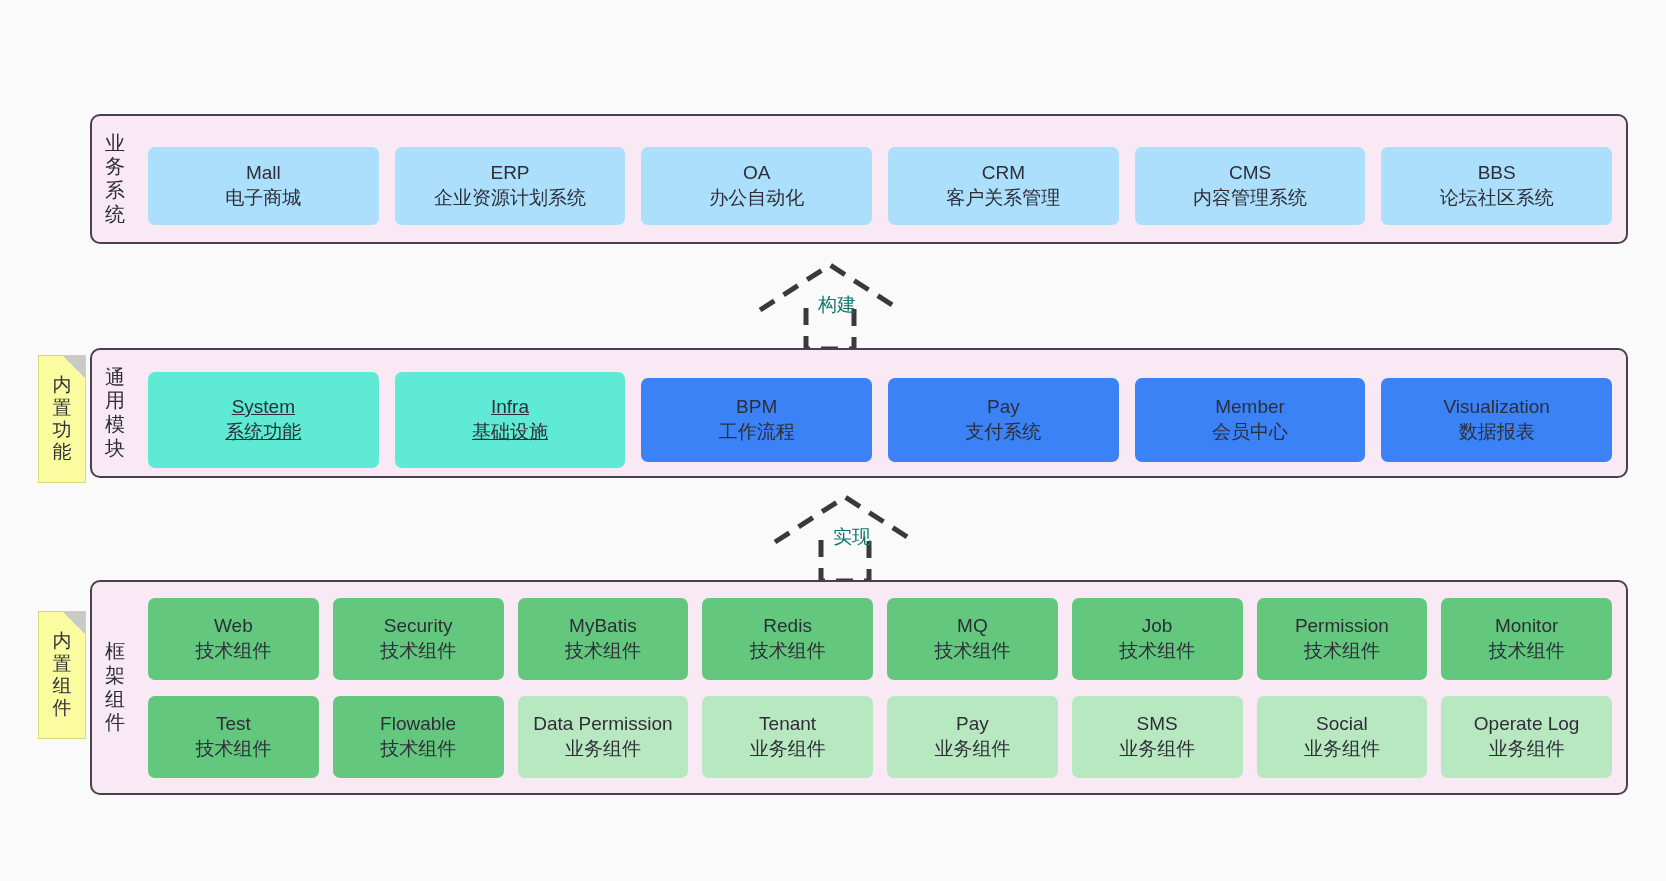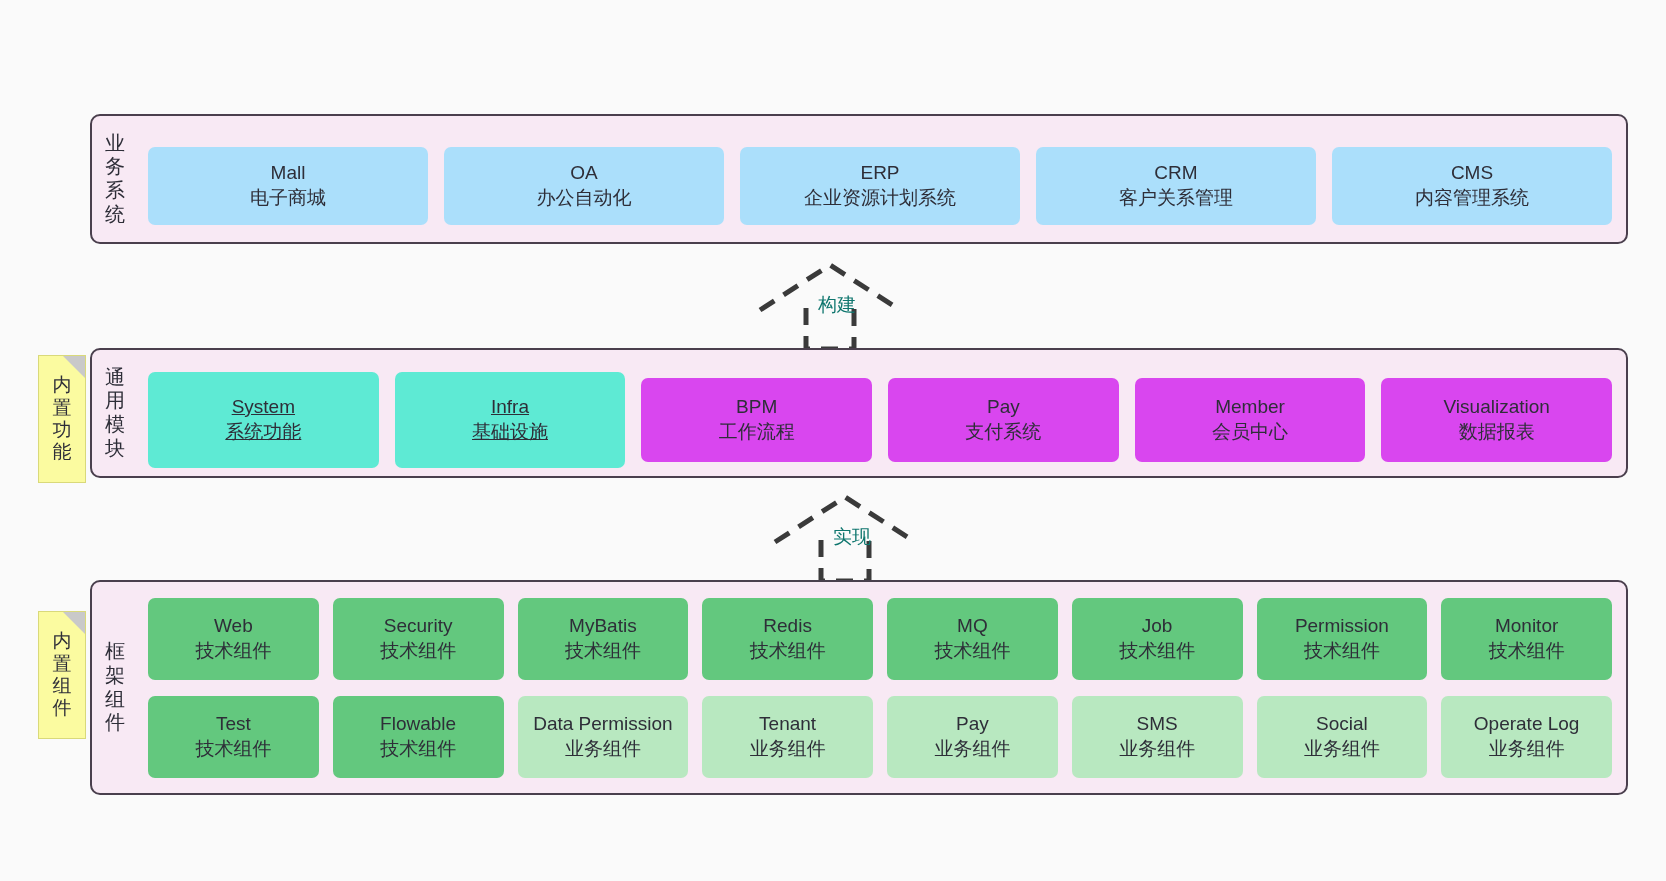--- a/index.html
+++ b/index.html
@@ -73,21 +73,21 @@
     font-size:19px;
     line-height:1.30;
     color:#2e2e38;
     padding:6px 4px;
     user-select:none;
   }
   .card .l1{display:block;}
   .card .l2{display:block;}
   .card.blue{background:#abdffb;height:78px;}
   .card.red{background:#5eead4;height:96px;text-decoration:underline;}
-  .card.pink{background:#d946ef;height:84px;}
+  .card.pink{background:#3b82f6;height:84px;}
   .card.green{background:#63c87e;height:82px;}
   .card.lgreen{background:#b8e8c0;height:82px;}
 
   
   .note{
     position:absolute;
     box-sizing:border-box;
     background:#fbfba0;
     border:1px solid #d9d97a;
     display:flex;
@@ -132,34 +132,38 @@
       <span>务</span>
       <span>系</span>
       <span>统</span>
     </div>
     <div class="panel-body">
       <div class="card blue">
         <span class="l1">Mall</span>
         <span class="l2">电子商城</span>
       </div>
       <div class="card blue">
+        <span class="l1">ERP</span>
+        <span class="l2">企业资源计划系统</span>
+      </div>
+      <div class="card blue">
         <span class="l1">OA</span>
         <span class="l2">办公自动化</span>
       </div>
       <div class="card blue">
-        <span class="l1">ERP</span>
-        <span class="l2">企业资源计划系统</span>
-      </div>
-      <div class="card blue">
         <span class="l1">CRM</span>
         <span class="l2">客户关系管理</span>
       </div>
       <div class="card blue">
         <span class="l1">CMS</span>
         <span class="l2">内容管理系统</span>
+      </div>
+      <div class="card blue">
+        <span class="l1">BBS</span>
+        <span class="l2">论坛社区系统</span>
       </div>
     </div>
   </div>
 
   <div class="arrow" style="left:757px;top:262px;width:146px;height:90px;">
     <svg width="146" height="90" viewBox="0 0 146 90" fill="none">
       <path d="M3 48 L73 3 L143 48" stroke="#3a3a3a" stroke-width="5" stroke-dasharray="17 11" stroke-linecap="butt" fill="none"></path>
       <path d="M49 46 L49 87 L97 87 L97 46" stroke="#3a3a3a" stroke-width="5" stroke-dasharray="17 11" stroke-linecap="butt" fill="none"></path>
     </svg>
   </div>

